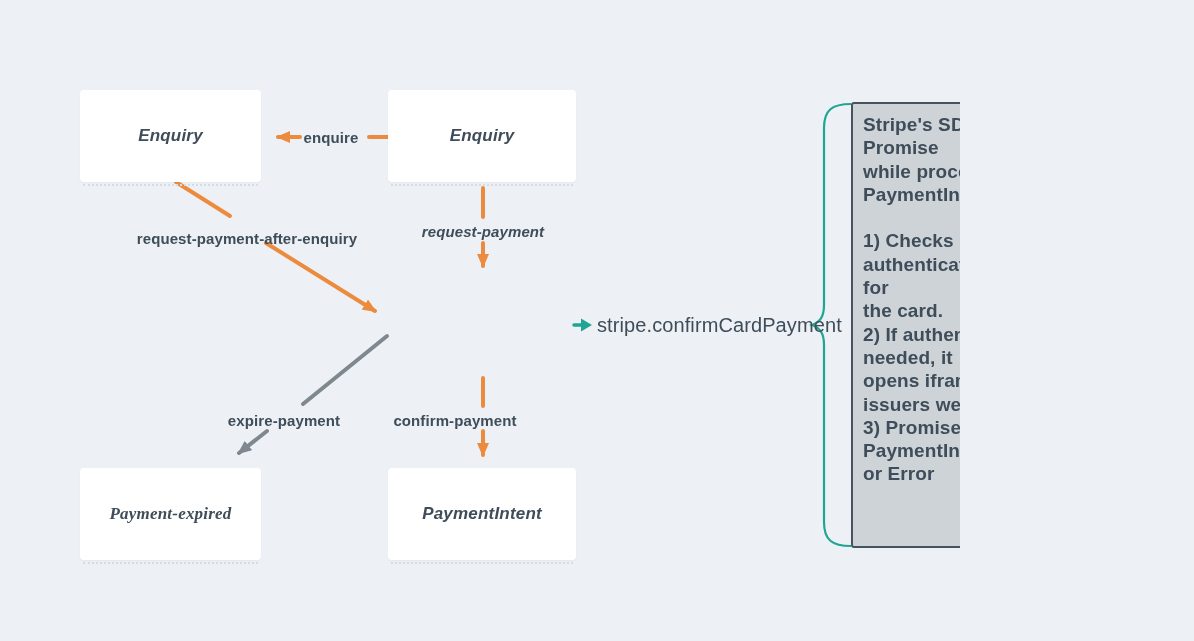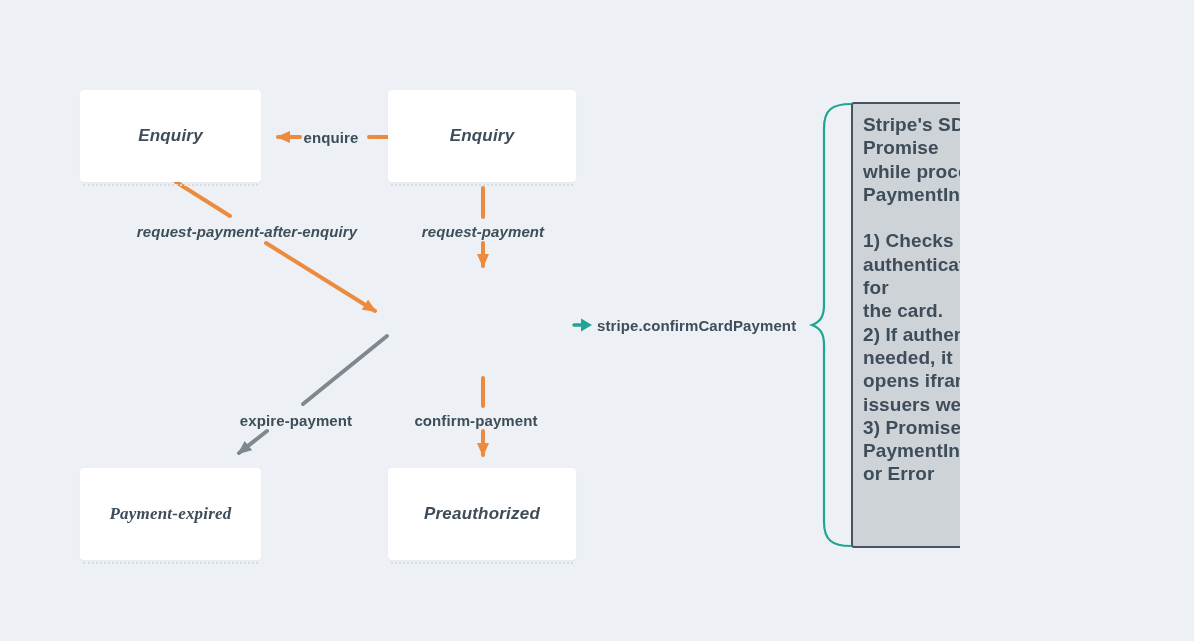--- a/index.html
+++ b/index.html
@@ -46,21 +46,21 @@
     transform:translate(-50%,-50%);
     font-size:15px;font-weight:600;
     color:var(--text,#3e4d59);
     white-space:nowrap;
     letter-spacing:.1px;
   }
   .callout-label{
     position:absolute;z-index:2;
     left:597px;top:325px;
     transform:translateY(-50%);
-    font-size:15px;font-weight:700;
+    font-size:20px;font-weight:400;
     color:var(--text,#3e4d59);
     white-space:nowrap;
     letter-spacing:.1px;
   }
   .note-box{
     position:absolute;z-index:2;
     left:851px;top:102px;
     width:281px;height:446px;
     box-sizing:border-box;
     background:var(--note-fill,#ced3d8);
@@ -122,28 +122,28 @@
   <div class="state-box" style="left:388px;top:90px;width:188px;height:92px;">
     <span class="state-label">Enquiry</span>
   </div>
 
 
   <div class="state-box" style="left:80px;top:468px;width:181px;height:92px;font-family:Liberation Serif, serif;">
     <span class="state-label">Payment-expired</span>
   </div>
 
   <div class="state-box" style="left:388px;top:468px;width:188px;height:92px;">
-    <span class="state-label">Preauthorized</span>
+    <span class="state-label">PaymentIntent</span>
   </div>
 
   <div class="edge-label" style="left:331px;top:137px;">enquire</div>
   <div class="edge-label" style="left:483px;top:231px;font-style:italic;">request-payment</div>
-  <div class="edge-label" style="left:247px;top:231px;font-style:italic;">request-payment-after-enquiry</div>
-  <div class="edge-label" style="left:296px;top:420px;">expire-payment</div>
-  <div class="edge-label" style="left:476px;top:420px;">confirm-payment</div>
+  <div class="edge-label" style="left:247px;top:238px;">request-payment-after-enquiry</div>
+  <div class="edge-label" style="left:284px;top:420px;">expire-payment</div>
+  <div class="edge-label" style="left:455px;top:420px;">confirm-payment</div>
 
   <div class="callout-label">stripe.confirmCardPayment</div>
 
   <div class="note-box">
     <div class="note-text">Stripe's SDK returns a Promise
 while processing PaymentIntent:
 
 1) Checks if 3D Secure
 authentication is supported for
 the card.

